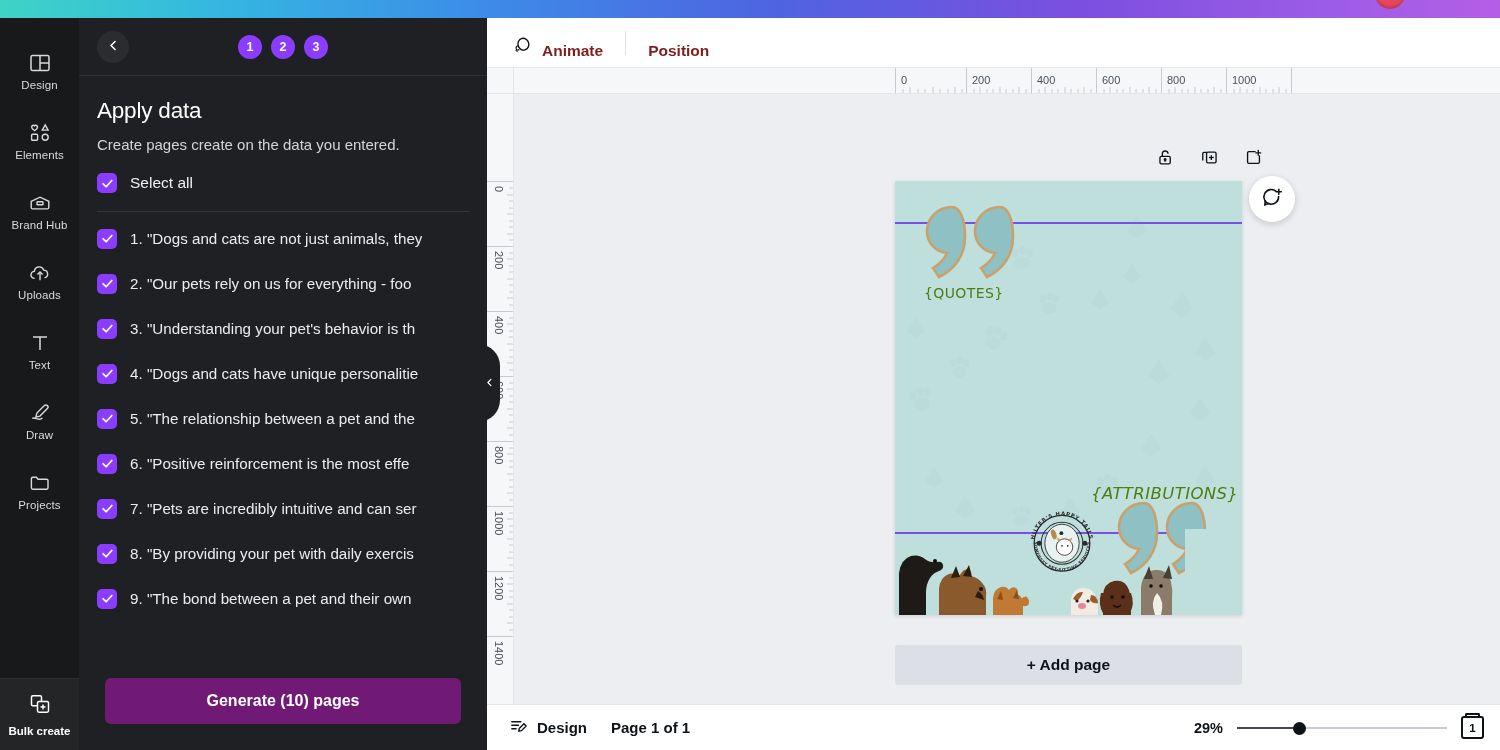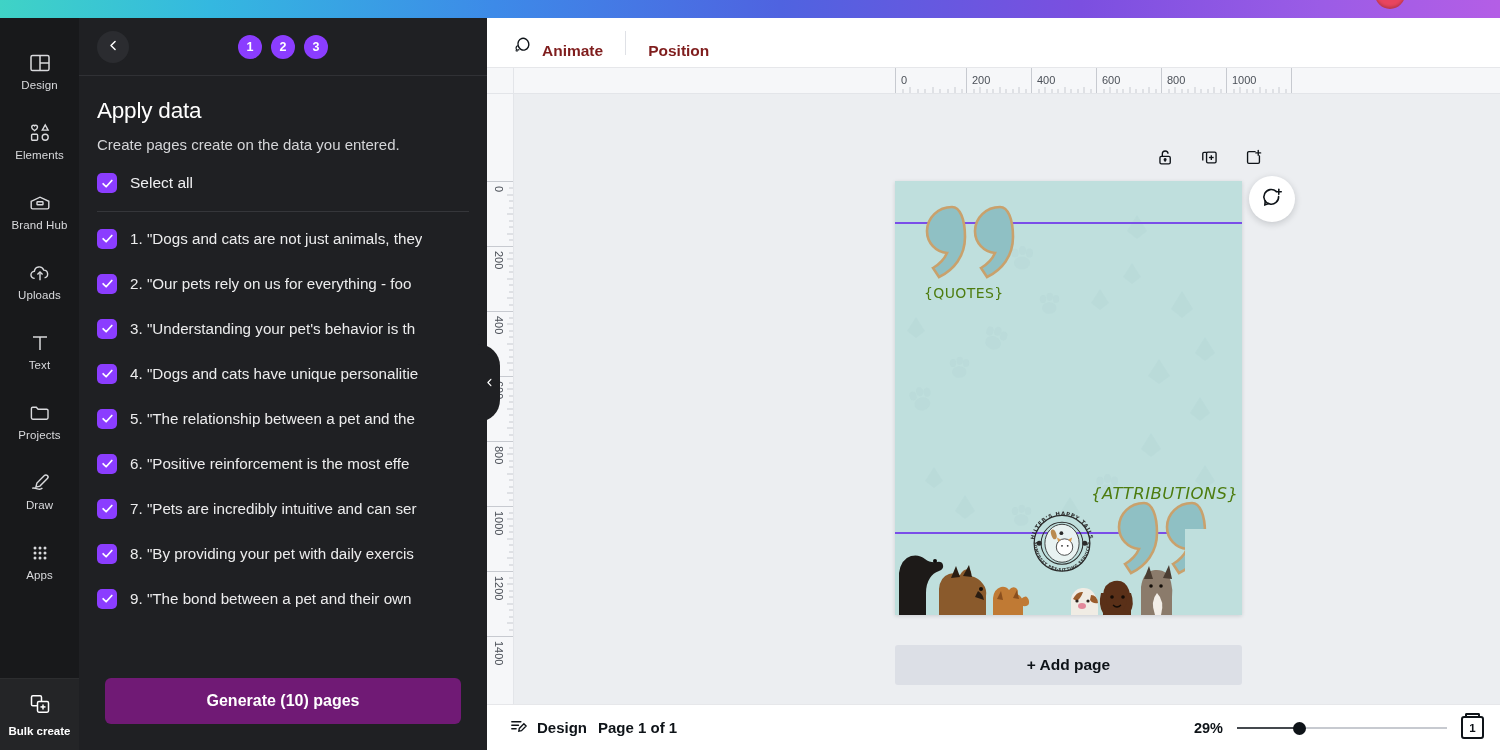--- a/index.html
+++ b/index.html
@@ -190,21 +190,21 @@
     position: absolute; left: 0; bottom: 0; width: 1013px; height: 46px;
     background: #fff; border-top: 1px solid #e6e7ea;
     display: flex; align-items: center; padding: 0 12px;
   }
   .bb-btn {
     display: flex; align-items: center; gap: 9px; height: 32px; padding: 0 10px;
     border: none; background: transparent; cursor: pointer; border-radius: 5px;
     font-size: 15px; font-weight: 700; color: #0e1318;
     font-family: "Liberation Sans", sans-serif;
   }
-  .bb-page { font-size: 15px; font-weight: 700; color: #0e1318; margin-left: 1px; }
+  .bb-page { font-size: 15px; font-weight: 700; color: #0e1318; margin-left: 14px; }
   .bb-right { margin-left: auto; display: flex; align-items: center; gap: 14px; padding-right: 4px; }
   .zoom-val { font-size: 14.5px; font-weight: 700; color: #0e1318; }
   .zoom-slider { position: relative; width: 210px; height: 18px; cursor: pointer; }
   .zs-track { position: absolute; top: 8px; left: 0; width: 210px; height: 2px; background: #c7cad0; }
   .zs-fill { position: absolute; top: 8px; left: 0; width: 62px; height: 2px; background: #44484e; }
   .zs-knob { position: absolute; top: 3px; left: 56px; width: 13px; height: 13px; border-radius: 50%; background: #0e1318; }
   .pagecount {
     width: 23px; height: 23px; border: 2px solid #0e1318; border-radius: 3px;
     display: flex; align-items: center; justify-content: center;
     font-size: 11.5px; font-weight: 700; color: #0e1318; cursor: pointer;
@@ -277,52 +277,36 @@
             <line x1="5" y1="6" x2="19" y2="6"></line>
               <line x1="12" y1="6" x2="12" y2="19"></line>
           </svg>
         </span>
         <span class="ri-label">Text</span>
       </div>
 
       <div class="rail-item">
         <span>
           <svg width="24" height="24" viewBox="0 0 24 24" fill="none" stroke="#d9dadd" stroke-width="1.4">
-            <path d="M3.4 7.6a1.4 1.4 0 0 1 1.4-1.4h3.5l1.8 2h8.5a1.4 1.4 0 0 1 1.4 1.4v7.2a1.4 1.4 0 0 1-1.4 1.4H4.8a1.4 1.4 0 0 1-1.4-1.4z"></path>
-          </svg>
-        </span>
-        <span class="ri-label">Projects</span>
-      </div>
-
-      <div class="rail-item">
-        <span>
-          <svg width="24" height="24" viewBox="0 0 24 24" fill="none" stroke="#d9dadd" stroke-width="1.4">
             <path d="M19.4 4.6c-.9-.9-2.2-.8-3 0l-7.5 7.5-1 4 4-1 7.5-7.5c.8-.8.9-2.1 0-3z"></path>
             <path d="M4.2 17.4c1.6-1.2 3.6-.1 5.2.5 1.6.6 3.6.6 5-.8"></path>
           </svg>
         </span>
         <span class="ri-label">Draw</span>
       </div>
 
       <div class="rail-item">
         <span>
-          <svg width="24" height="24" viewBox="0 0 24 24" fill="#d9dadd">
-            <circle cx="7" cy="7" r="1.5"></circle>
-              <circle cx="12" cy="7" r="1.5"></circle>
-              <circle cx="17" cy="7" r="1.5"></circle>
-            <circle cx="7" cy="12" r="1.5"></circle>
-              <circle cx="12" cy="12" r="1.5"></circle>
-              <circle cx="17" cy="12" r="1.5"></circle>
-            <circle cx="7" cy="17" r="1.5"></circle>
-              <circle cx="12" cy="17" r="1.5"></circle>
-              <circle cx="17" cy="17" r="1.5"></circle>
-          </svg>
-        </span>
-        <span class="ri-label">Apps</span>
-      </div>
+          <svg width="24" height="24" viewBox="0 0 24 24" fill="none" stroke="#d9dadd" stroke-width="1.4">
+            <path d="M3.4 7.6a1.4 1.4 0 0 1 1.4-1.4h3.5l1.8 2h8.5a1.4 1.4 0 0 1 1.4 1.4v7.2a1.4 1.4 0 0 1-1.4 1.4H4.8a1.4 1.4 0 0 1-1.4-1.4z"></path>
+          </svg>
+        </span>
+        <span class="ri-label">Projects</span>
+      </div>
+
 
     </div>
 
     <div class="rail-bottom">
       <span>
         <svg width="24" height="24" viewBox="0 0 24 24" fill="none" stroke="#ffffff" stroke-width="1.5">
           <rect x="3.5" y="3.8" width="10" height="10" rx="1.4"></rect>
           <rect x="9.5" y="9.6" width="11" height="10.6" rx="1.4" fill="#242527"></rect>
           <line x1="15" y1="12.4" x2="15" y2="17.4"></line>
             <line x1="12.5" y1="14.9" x2="17.5" y2="14.9"></line>

